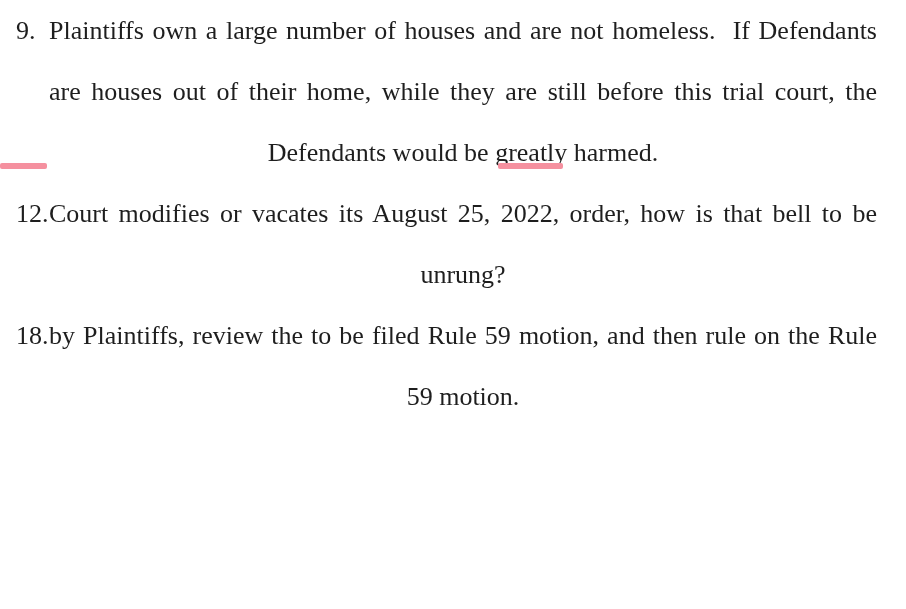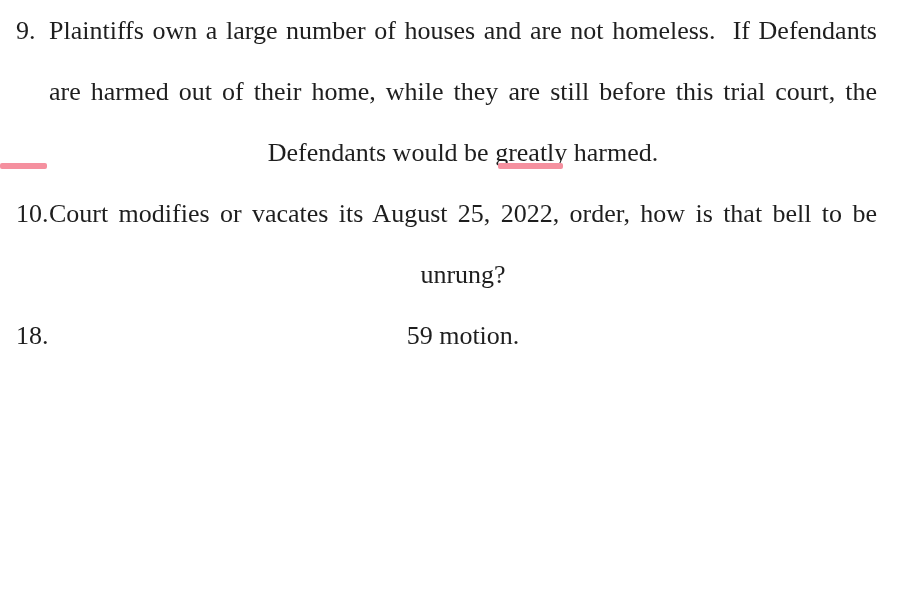--- a/index.html
+++ b/index.html
@@ -68,27 +68,28 @@
     border-radius: 2px;
   }
 </style>
 </head>
 <body>
 
 <div class="page" id="doc-page" style="background: rgb(255, 255, 255); color: rgb(30, 30, 30);">
     <div class="para">
       <span class="num">9.</span>
       <div class="line just"><span>Plaintiffs own a large number of houses and are not homeless.&nbsp; If Defendants</span></div>
-      <div class="line just"><span>are harmed out </span><span class="mk mk-over">of their</span><span> home, while </span><span class="mk mk-under">they</span><span> are still before this trial court, the</span></div>
+      <div class="line just"><span>are houses out </span><span class="mk mk-over">of their</span><span> home, while </span><span class="mk mk-under">they</span><span> are still before this trial court, the</span></div>
       <div class="line"><span>Defendants would be greatly harmed.</span></div>
     </div>
     <div class="para">
-      <span class="num">10.</span>
+      <span class="num">12.</span>
       <div class="line just"><span>Court modifies or vacates its August 25, 2022, order, how is that bell to be</span></div>
       <div class="line"><span>unrung?</span></div>
     </div>
     <div class="para">
       <span class="num">18.</span>
+      <div class="line just"><span>by Plaintiffs, review the to be filed Rule 59 motion, and then rule on the Rule</span></div>
       <div class="line"><span>59 motion.</span></div>
     </div>
     <div class="float-mark" style="left: 0px; top: 163px; width: 47px; height: 6px;"></div>
     <div class="float-mark" style="left: 498px; top: 163px; width: 65px; height: 6px;"></div>
   </div>
 
 </body></html>

